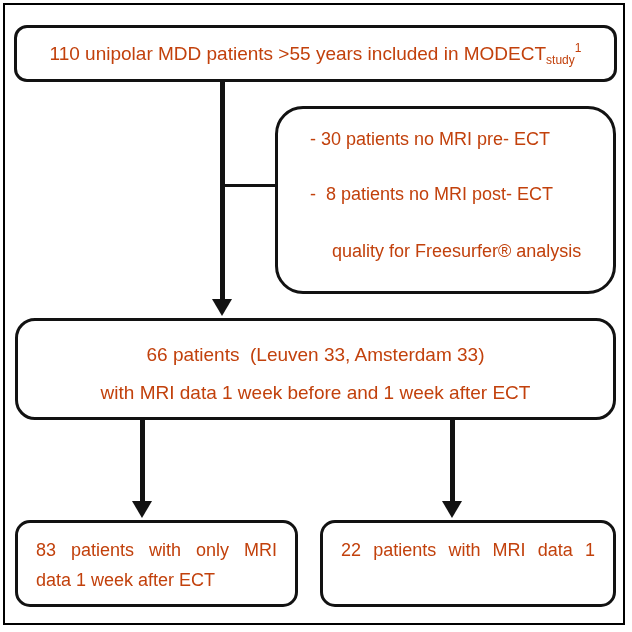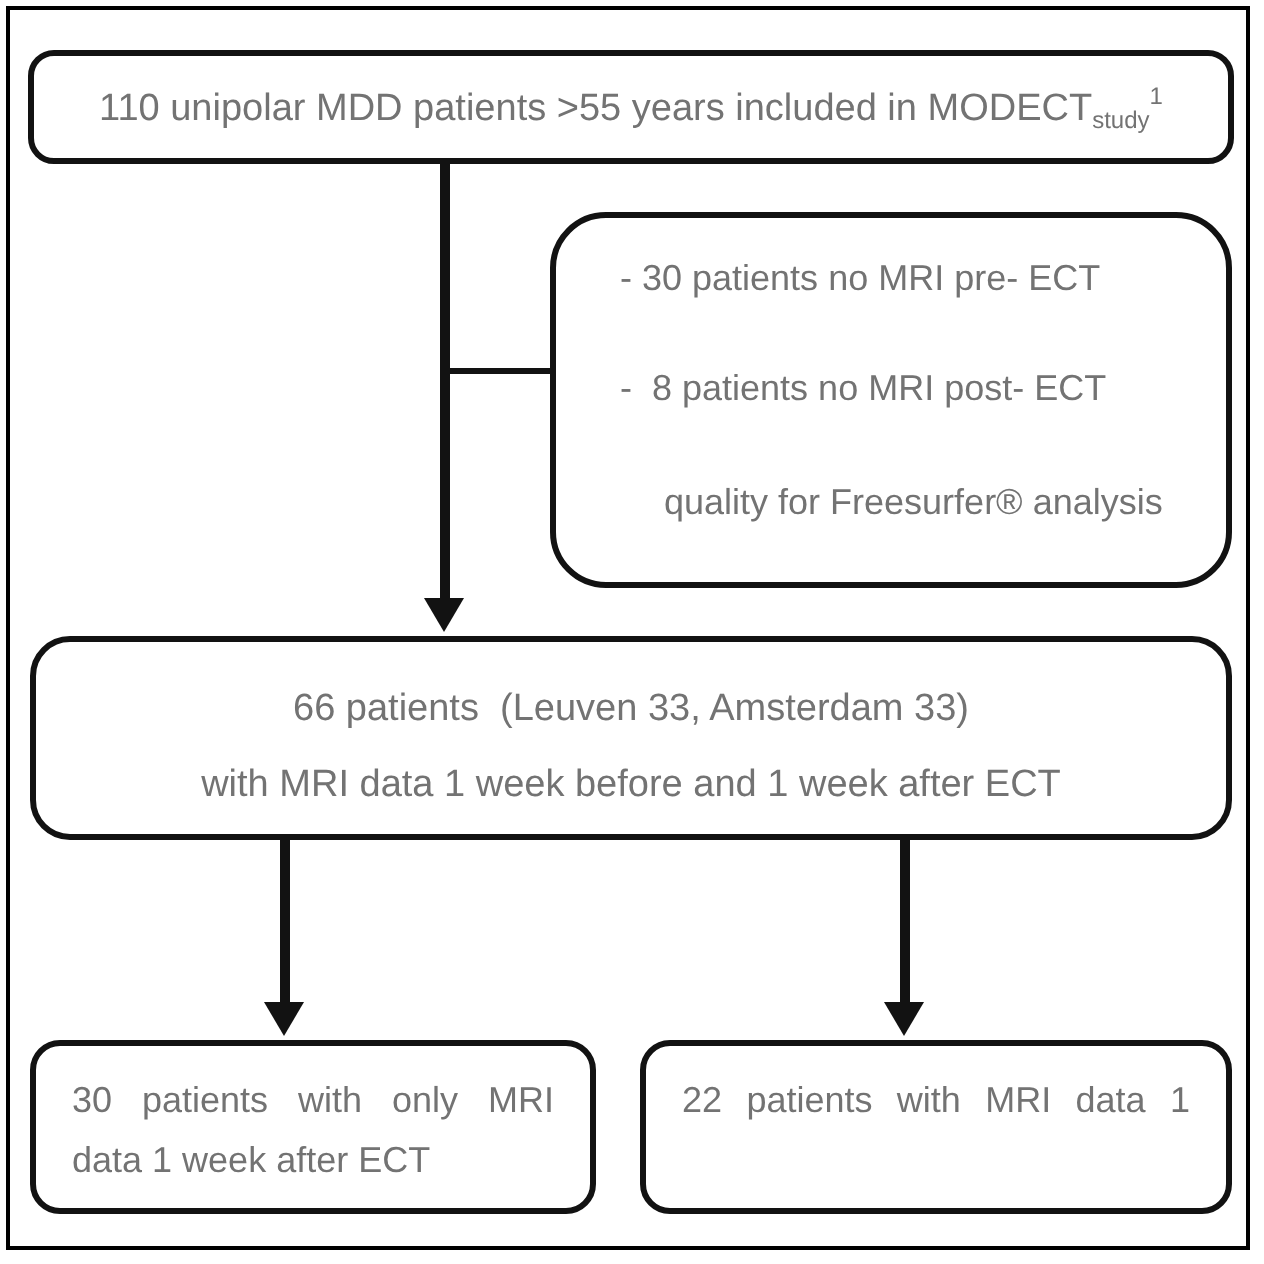--- a/index.html
+++ b/index.html
@@ -2,21 +2,21 @@
 <html><head>
 <meta charset="utf-8">
 <style>
   html, body { margin: 0; padding: 0; background: #ffffff; }
   .stage {
     position: relative;
     width: 632px;
     height: 632px;
     background: #ffffff;
     font-family: "Liberation Sans", sans-serif;
-    color: #737373;
+    color: #c2410c;
     overflow: hidden;
   }
   .frame {
     position: absolute;
     left: 3px; top: 3px;
     width: 622px; height: 622px;
     border: 2px solid #000000;
     box-sizing: border-box;
   }
   .fbox {
@@ -137,21 +137,21 @@
     <div>with MRI data 1 week before and 1 week after ECT</div>
   </div>
 
   <div class="shaft" style="left:140px; top:420px; width:5px; height:81px;"></div>
   <div class="arrowhead" style="left:132px; top:501px;"></div>
 
   <div class="shaft" style="left:450px; top:420px; width:5px; height:81px;"></div>
   <div class="arrowhead" style="left:442px; top:501px;"></div>
 
   <div class="fbox bl-box">
-    <div class="just-line">30 patients with only MRI</div>
+    <div class="just-line">83 patients with only MRI</div>
     <div>data 1 week after ECT</div>
   </div>
 
   <div class="fbox br-box">
     <div class="just-line">22 patients with MRI data 1</div>
   </div>
 
 </div>
 
 </body></html>

